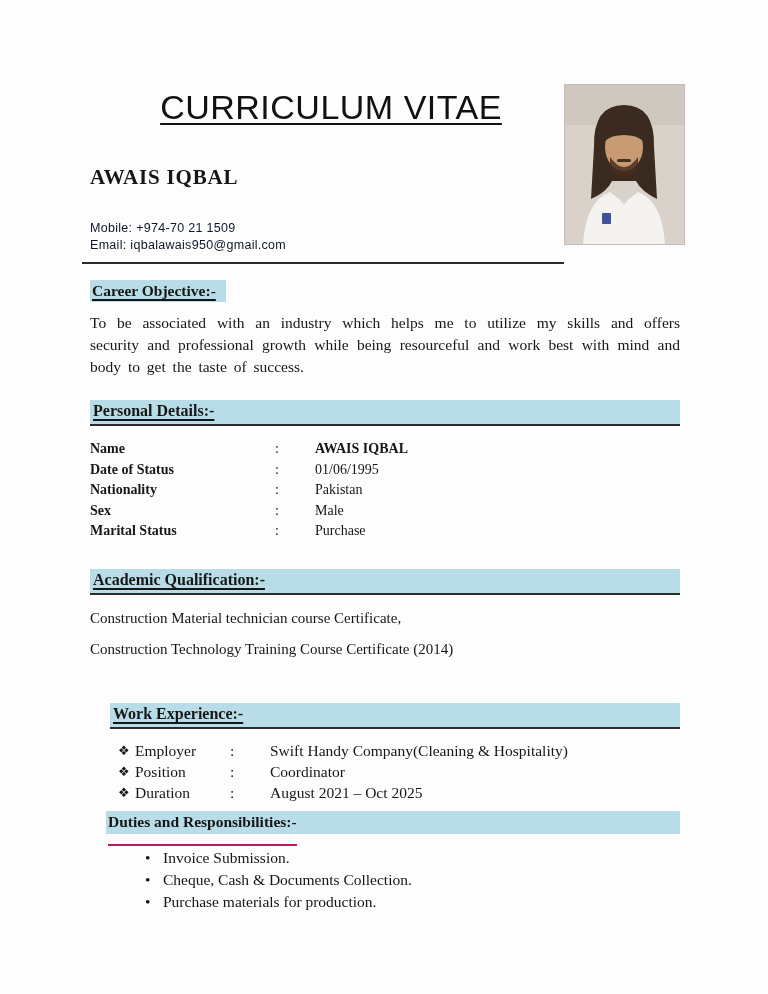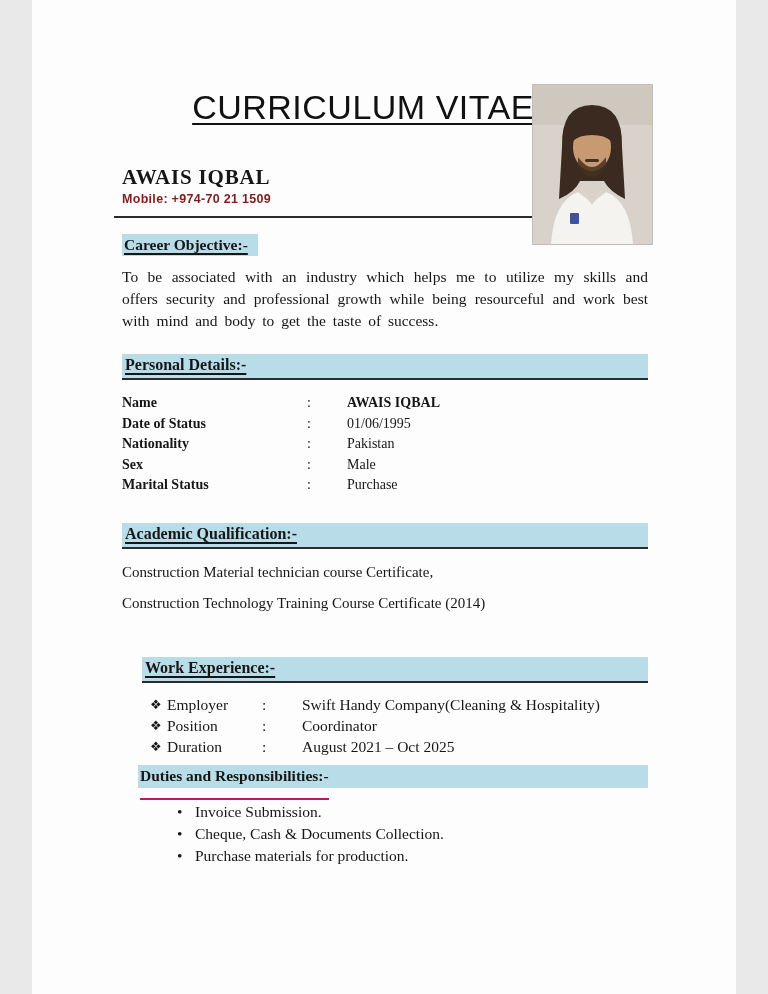--- a/index.html
+++ b/index.html
@@ -1,18 +1,18 @@
 <!DOCTYPE html>
 <html><head>
 <meta charset="utf-8">
 <style>
   html,body { margin:0; padding:0; background:#e9e9e9; }
   .page {
     position:relative;
-    width:704px; height:994px;
+    width:768px; height:994px;
     margin:0 auto;
     background:#fdfdfd;
     box-sizing:border-box;
     padding:84px 88px 40px 90px;
     font-family:"Liberation Serif", serif;
     color:#161616;
     overflow:hidden;
   }
 
   
@@ -29,27 +29,27 @@
     text-underline-offset:4px;
     color:#111;
   }
   .candidate-name {
     margin-top:38px;
     font-size:21px;
     font-weight:bold;
     letter-spacing:0.8px;
   }
   .contact {
-    margin-top:1px;
+    margin-top:30px;
     font-family:"Liberation Sans", sans-serif;
     font-size:12.5px;
-    font-weight:bold;
+    font-weight:normal;
     letter-spacing:0.3px;
     line-height:17px;
-    color:#7f1d1d;
+    color:#0f172a;
   }
   .rule {
     border:none;
     border-top:2px solid #2b2b2b;
     width:482px;
     margin:8px 0 0 -8px;
   }
 
   
   .photo {
@@ -151,20 +151,21 @@
       <path d="M49 105 L59 118 L69 105" stroke="#d9d5cf" stroke-width="2" fill="none"></path>
       <rect x="37" y="128" width="9" height="11" rx="1" fill="#40519e"></rect>
     </svg>
   </div>
 
   
   <h1 class="title">CURRICULUM VITAE</h1>
   <div class="candidate-name">AWAIS IQBAL</div>
   <div class="contact">
     <div>Mobile: +974-70 21 1509</div>
+    <div>Email: iqbalawais950@gmail.com</div>
   </div>
   <hr class="rule">
 
   
   <div class="inline-heading">
     <span>Career Objective:-</span>
   </div>
   <p class="objective">To be associated with an industry which helps me to utilize my skills and offers security and professional growth while being resourceful and work best with mind and body to get the taste of success.</p>
 
   

